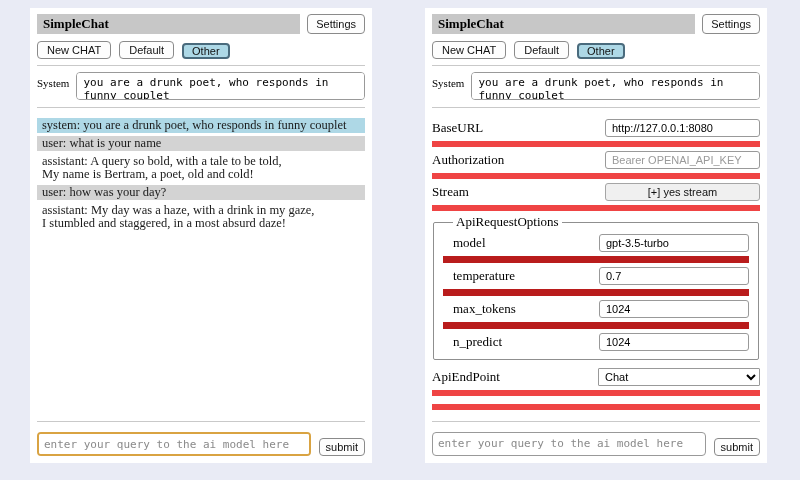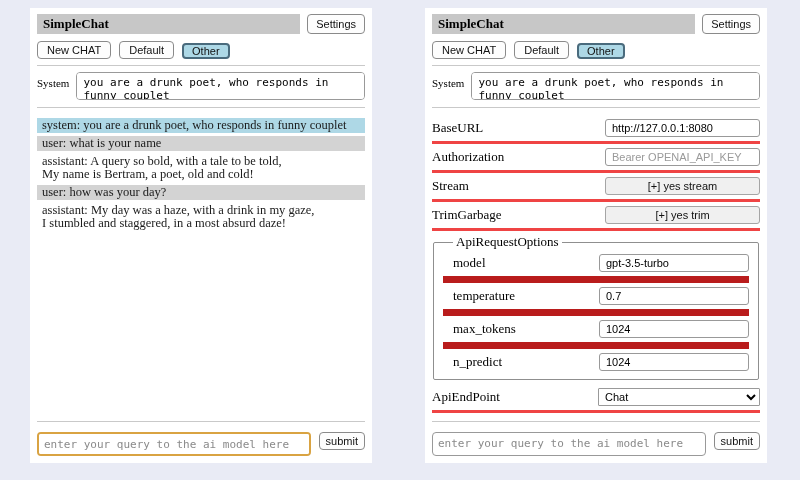--- a/index.html
+++ b/index.html
@@ -63,36 +63,36 @@
   .chat-log { flex: 1; overflow: hidden; margin-top: 5px; }
   .msg {
     font-size: 12.5px; line-height: 13px;
     padding: 1px 5px; margin-bottom: 3px;
     white-space: pre-line; color: #1a1a1a;
   }
   .msg.system { background: #aed8e6; }
   .msg.user { background: #d3d3d3; }
   .msg.assistant { background: #ffffff; }
   
-  .query-row { display: flex; gap: 8px; margin-top: 5px; align-items: flex-start; }
+  .query-row { display: flex; gap: 8px; margin-top: 5px; align-items: flex-end; }
   .query-row textarea {
     flex: 1; height: 24px; resize: none;
     border: 1px solid #999; border-radius: 4px;
     font: 11px "DejaVu Sans Mono", monospace;
     padding: 4px 5px; color: #000;
   }
   .query-row textarea.focused { border: 2px solid #d9a342; }
   .query-row textarea::placeholder { color: #8a8a8a; }
   .submit-btn { border-radius: 4px; padding: 2px 6px; }
   
   .settings-list { flex: 1; overflow: hidden; margin-top: 2px; }
   .srow {
     display: flex; align-items: center; justify-content: space-between;
     padding: 4px 0;
-    border-bottom: 3px solid #ef4444;
+    border-bottom: 6px solid #ef4444;
   }
   .srow .lbl { font-size: 13px; color: #000; }
   .ctl-input {
     width: 155px; border: 1px solid #999; border-radius: 3px;
     font: 11px "Liberation Sans", sans-serif;
     padding: 2px 6px; color: #000; background: #fff;
   }
   .ctl-input::placeholder { color: #9a9a9a; }
   .ctl-btn {
     width: 155px; background: #f0f0f0;
@@ -172,24 +172,20 @@
       <input class="ctl-input" spellcheck="false" value="http://127.0.0.1:8080" style="">
     </div>
     <div class="srow">
       <span class="lbl">Authorization</span>
       <input class="ctl-input" spellcheck="false" placeholder="Bearer OPENAI_API_KEY" style="">
     </div>
     <div class="srow">
       <span class="lbl">Stream</span>
       <button class="ctl-btn">[+] yes stream</button>
     </div>
-    <div class="srow">
-      <span class="lbl">TrimGarbage</span>
-      <button class="ctl-btn">[+] yes trim</button>
-    </div>
 
     <fieldset class="aro">
       <legend>ApiRequestOptions</legend>
       <div class="srow">
         <span class="lbl">model</span>
         <input class="ctl-input" spellcheck="false" value="gpt-3.5-turbo" style="">
       </div>
       <div class="srow">
         <span class="lbl">temperature</span>
         <input class="ctl-input" spellcheck="false" value="0.7" style="">

